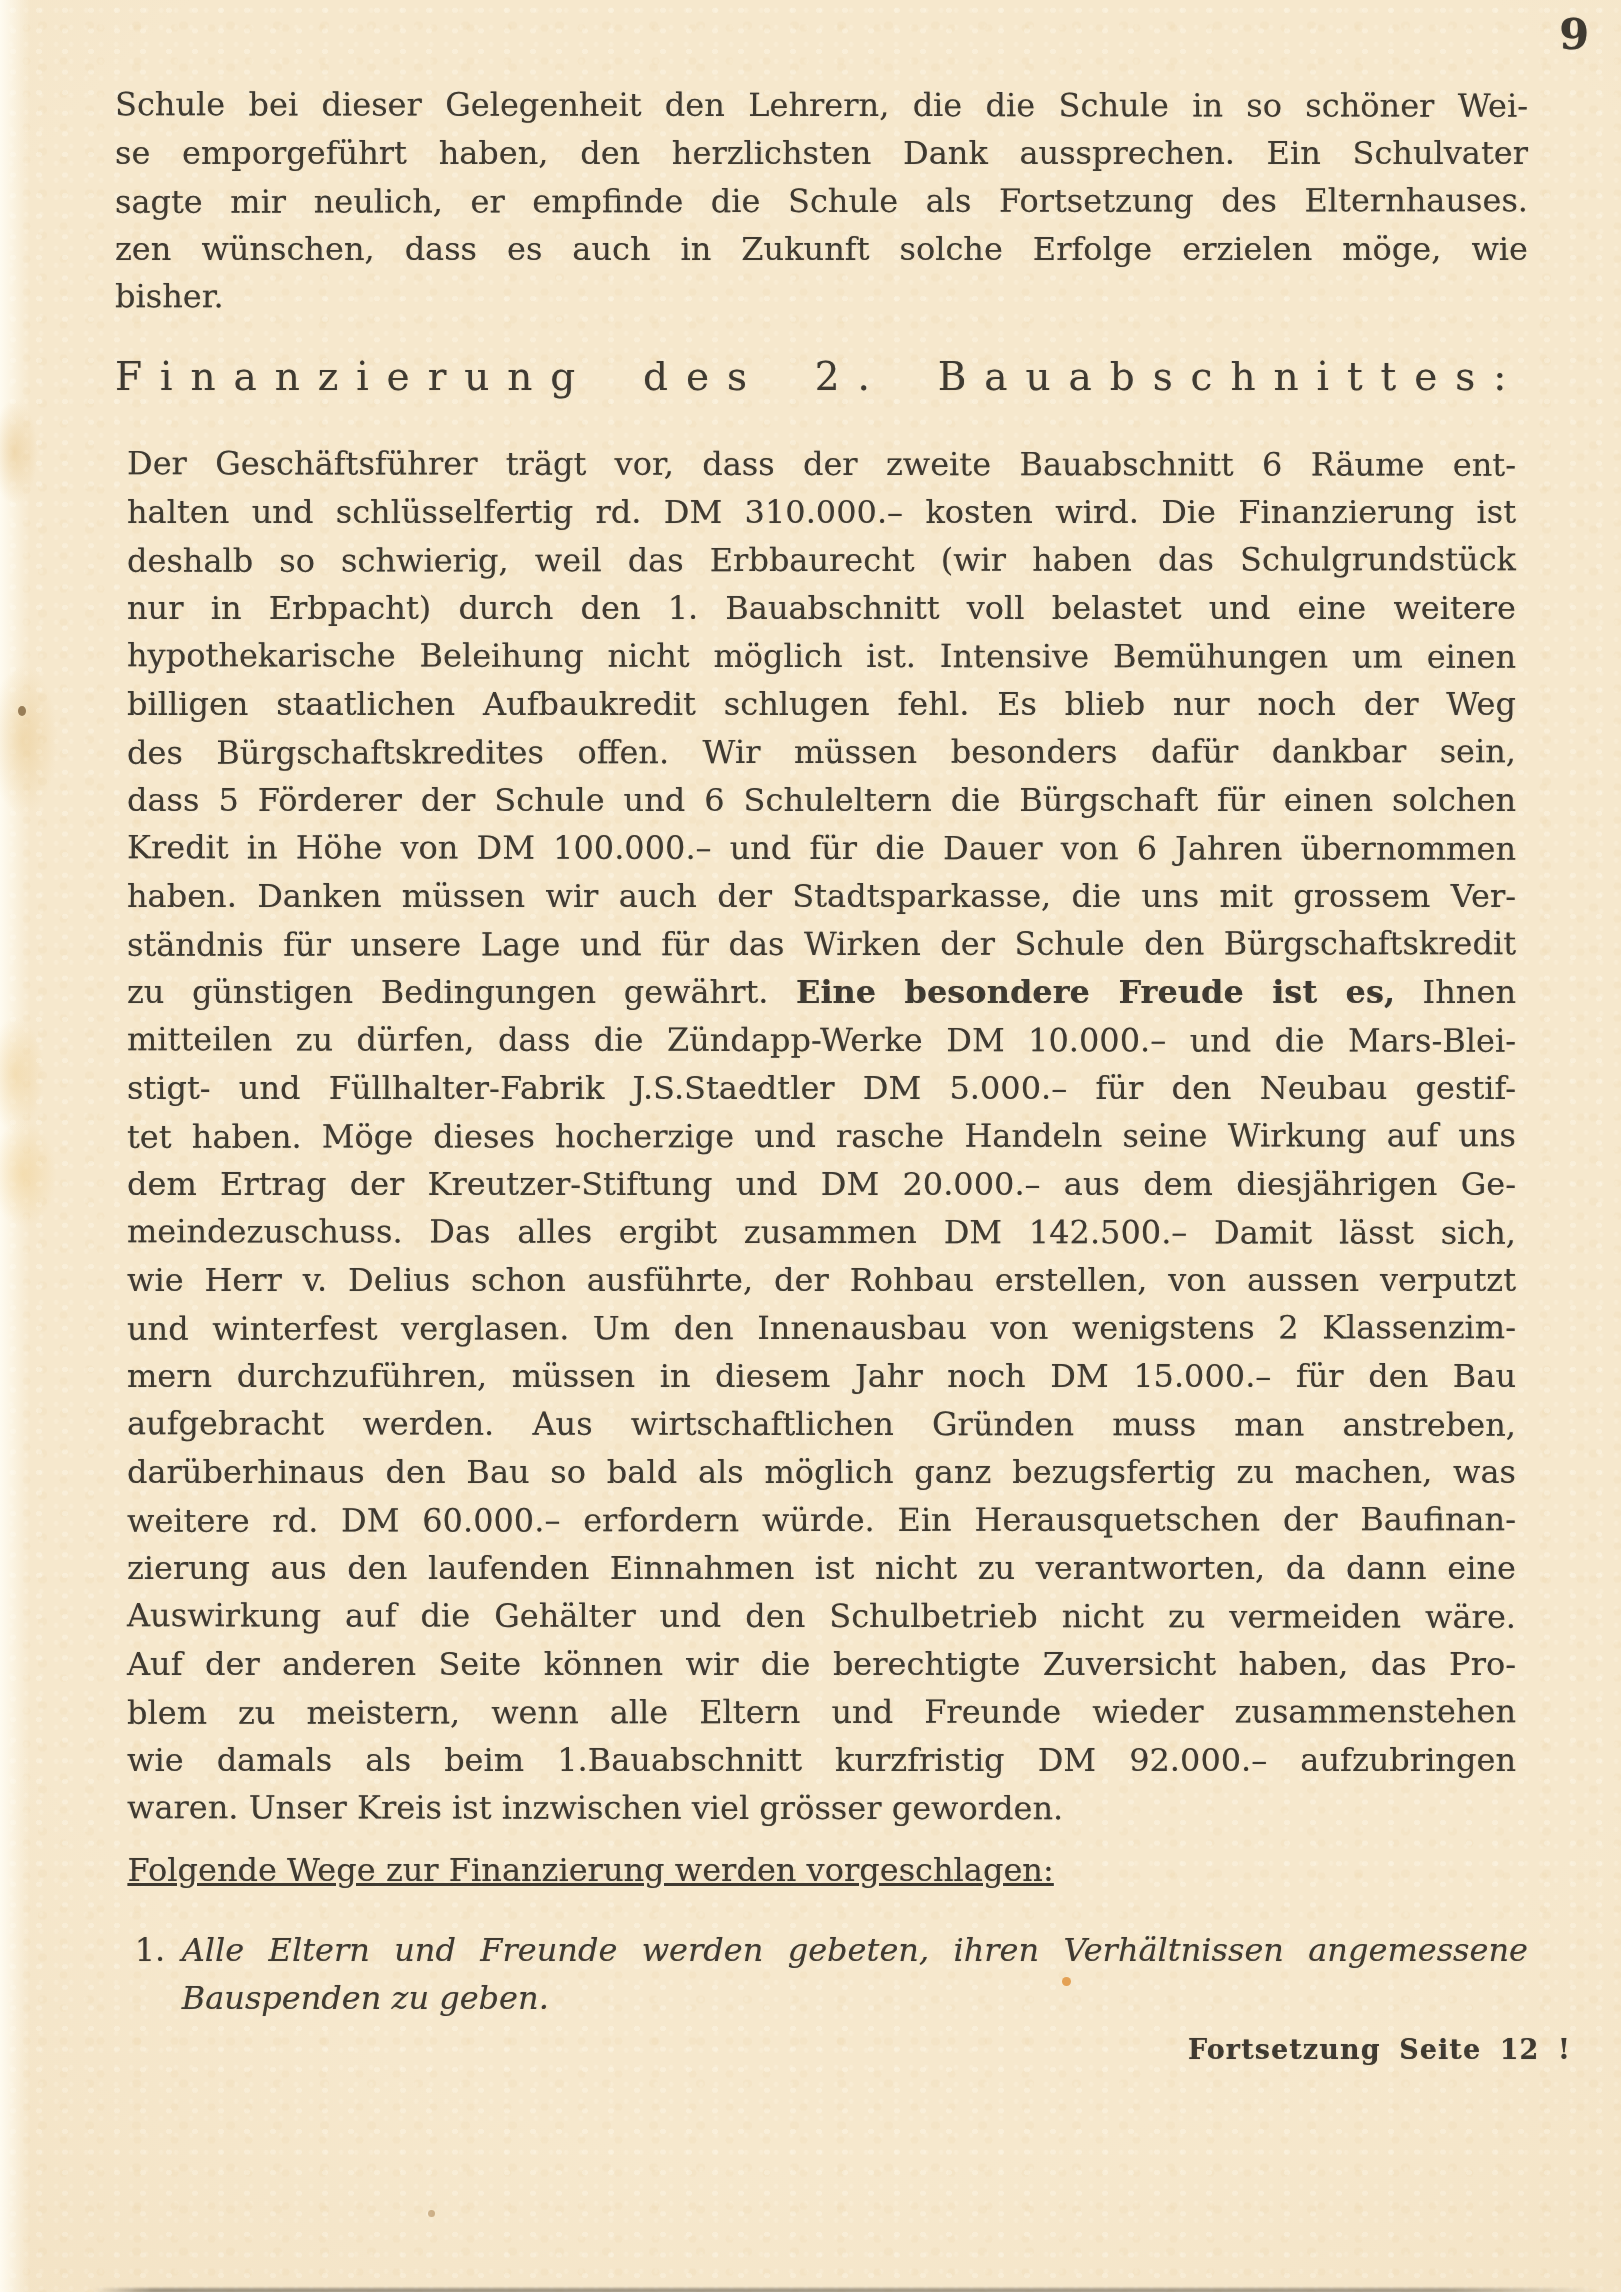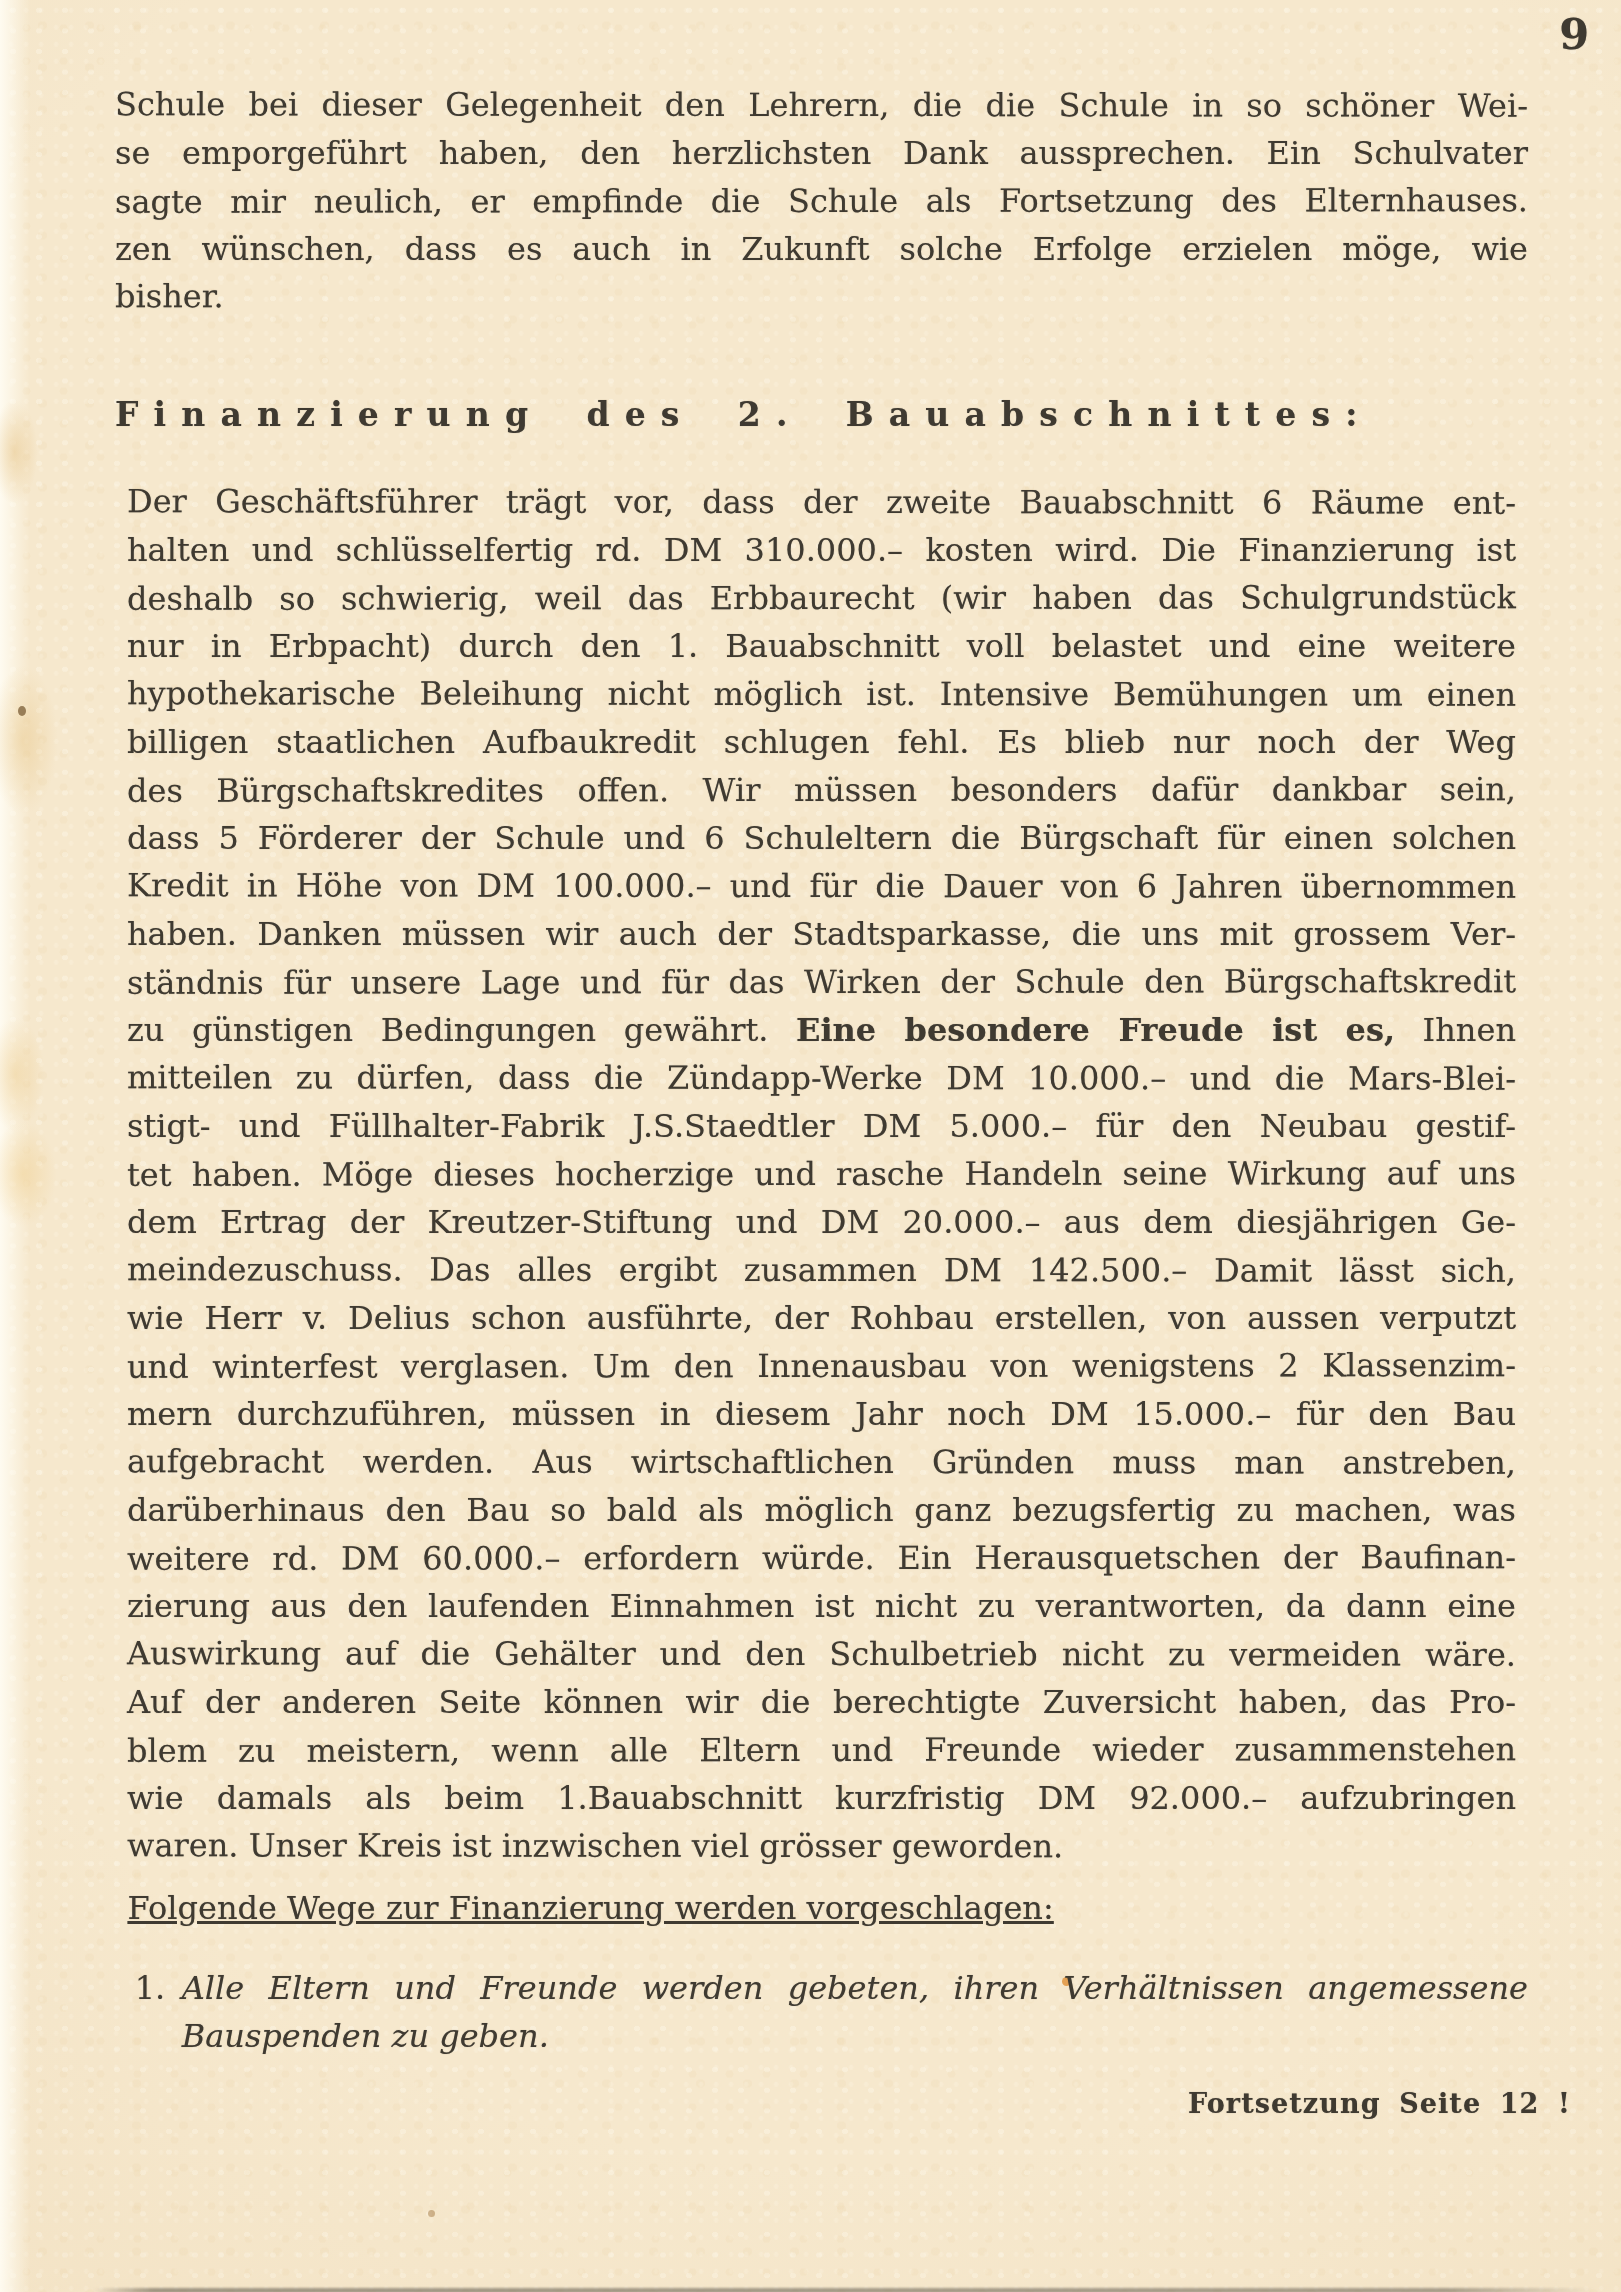--- a/index.html
+++ b/index.html
@@ -52,35 +52,35 @@
   .line{
     font-size:32px;line-height:48px;
     text-align:justify;text-align-last:justify;
     text-shadow:0 0 0.9px rgba(63,58,49,.45);
     white-space:nowrap0; 
   }
   .line.last{text-align-last:left;}
   .para .line:nth-child(4n+1){transform:rotate(.06deg)}
   .para .line:nth-child(4n+3){transform:rotate(-.07deg)}
   .heading{
-    margin:70px 0 39px 0;font-size:33px;font-weight:700;line-height:48px;
+    margin:32px 0 39px 0;font-size:39px;font-weight:400;line-height:48px;
     letter-spacing:.46em;word-spacing:.5em;
     text-shadow:0 0 0.9px rgba(63,58,49,.45);
   }
   .p2{margin:12px;}
   .bold-seg{font-weight:700;}
   .intro{margin:14.3px 0 0 12.5px;text-decoration:underline;}
   .list-item{display:flex;margin:32px 0 0 19.7px;}
   .marker{
     flex:0 0 47px;font-size:32px;line-height:48px;
     text-shadow:0 0 0.9px rgba(63,58,49,.45);
   }
   .item-lines{flex:1;font-style:italic;}
   .footer{
-    margin-top:24px;margin-right:-43px;
+    margin-top:8px;margin-right:-43px;
     text-align:right;font-size:27px;font-weight:700;line-height:39px;
     letter-spacing:.04em;word-spacing:.3em;
     text-shadow:0 0 0.9px rgba(63,58,49,.5);
   }
 </style>
 </head>
 <body>
 
 <div class="page">
   <div class="texture"></div>

